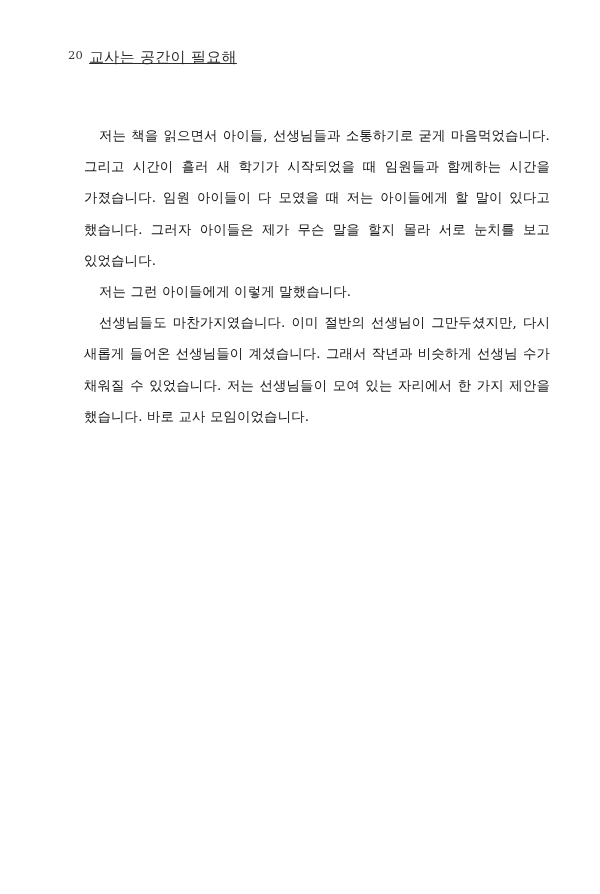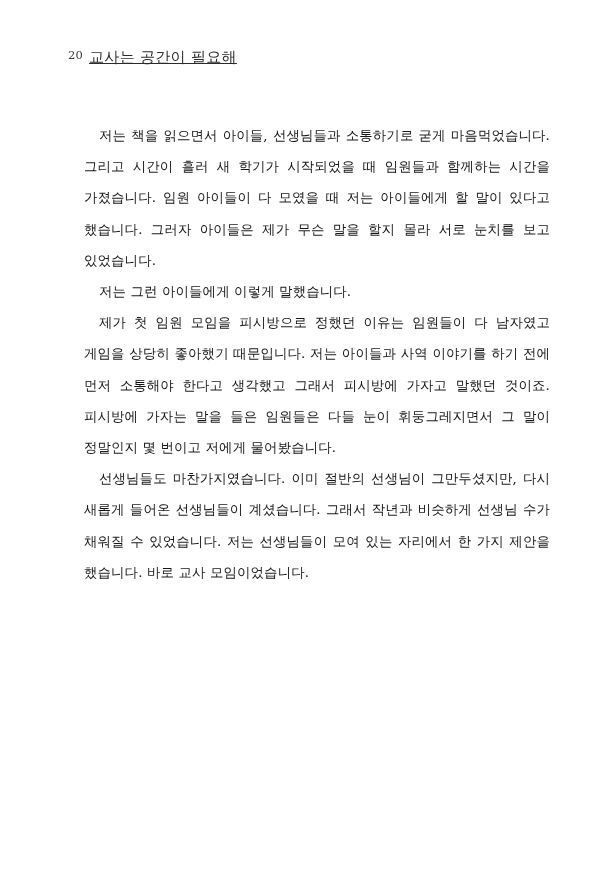--- a/index.html
+++ b/index.html
@@ -78,17 +78,16 @@
 <div class="page">
 
   <div class="running-head">
     <span class="folio">20</span>
     <span class="head-title">교사는 공간이 필요해</span>
   </div>
 
   <div class="body-text">
     <p class="para">저는 책을 읽으면서 아이들, 선생님들과 소통하기로 굳게 마음먹었습니다. 그리고 시간이 흘러 새 학기가 시작되었을 때 임원들과 함께하는 시간을 가졌습니다. 임원 아이들이 다 모였을 때 저는 아이들에게 할 말이 있다고 했습니다. 그러자 아이들은 제가 무슨 말을 할지 몰라 서로 눈치를 보고 있었습니다.</p>
     <p class="para">저는 그런 아이들에게 이렇게 말했습니다.</p>
-    <p class="para">제가 첫 임원 모임을 피시방으로 정했던 이유는 임원들이 다 남자였고 게임을 상당히 좋아했기 때문입니다. 저는 아이들과 사역 이야기를 하기 전에 먼저 소통해야 한다고 생각했고 그래서 피시방에 가자고 말했던 것이죠. 피시방에 가자는 말을 들은 임원들은 다들 눈이 휘둥그레지면서 그 말이 정말인지 몇 번이고 저에게 물어봤습니다.</p>
     <p class="para">선생님들도 마찬가지였습니다. 이미 절반의 선생님이 그만두셨지만, 다시 새롭게 들어온 선생님들이 계셨습니다. 그래서 작년과 비슷하게 선생님 수가 채워질 수 있었습니다. 저는 선생님들이 모여 있는 자리에서 한 가지 제안을 했습니다. 바로 교사 모임이었습니다.</p>
   </div>
 
 </div>
 
 </body></html>

